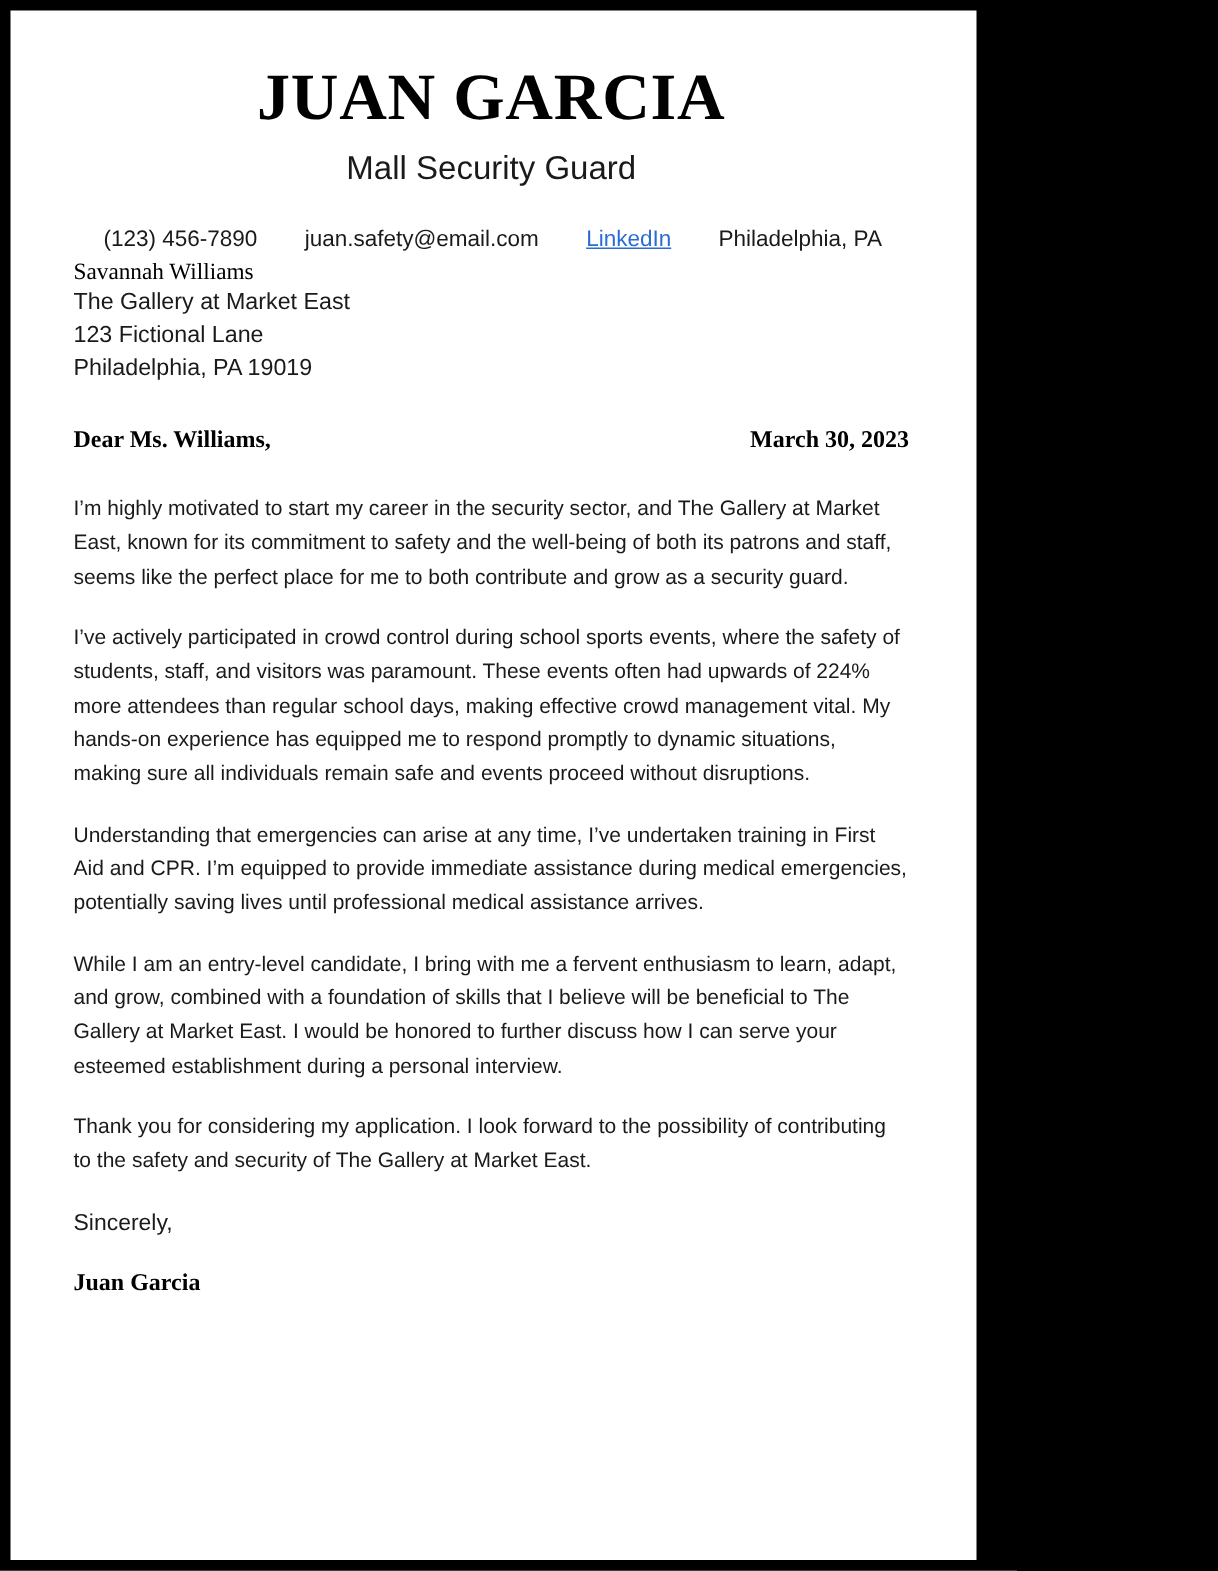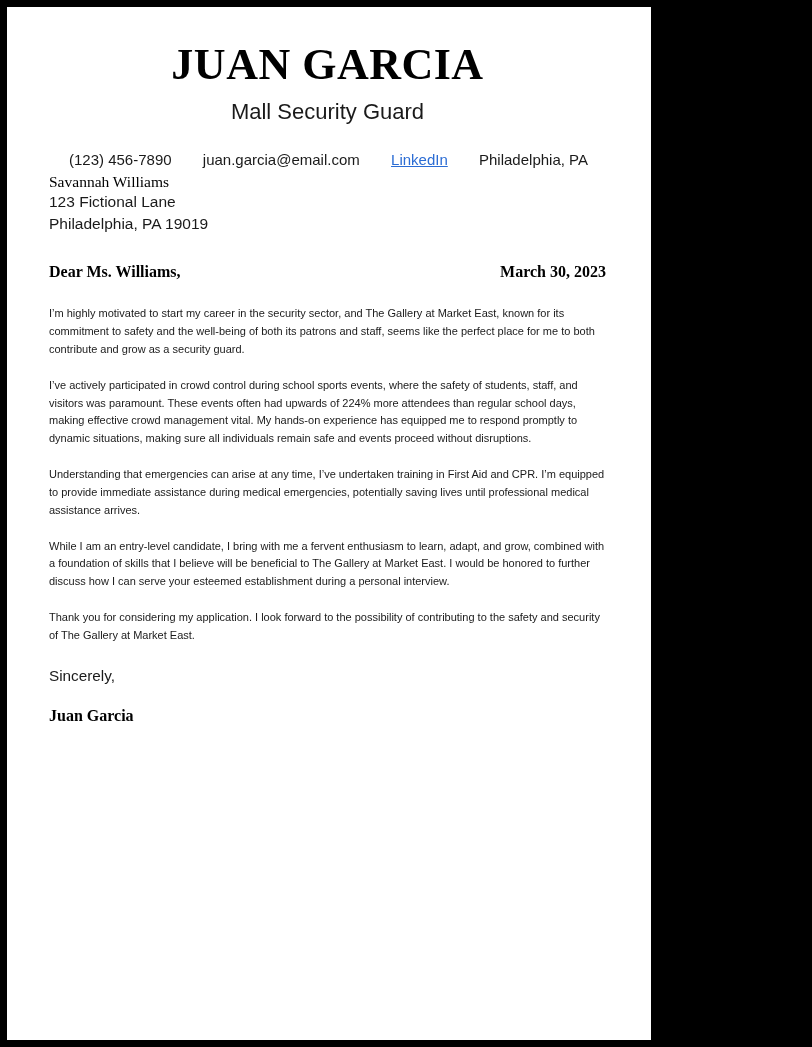--- a/index.html
+++ b/index.html
@@ -88,21 +88,21 @@
     align-items: center;
     margin: 28px 0 0 0;
     font-family: "Liberation Serif", "DejaVu Serif", serif;
     font-weight: 700;
     font-size: 16px;
     color: #000000;
   }
   
   .body-par {
     font-family: "Liberation Sans", "DejaVu Sans", sans-serif;
-    font-size: 11px;
+    font-size: 14px;
     line-height: 1.62;
     color: #1a1a1a;
     margin: 18px 0 0 0;
   }
   .body-par.first { margin-top: 24px; }
   .closing {
     font-family: "Liberation Sans", "DejaVu Sans", sans-serif;
     font-size: 15.3px;
     color: #1a1a1a;
     margin: 22px 0 0 0;
@@ -119,26 +119,27 @@
 <body>
 
 <div class="page">
   <div class="inner">
 
     <h1 class="name">JUAN GARCIA</h1>
     <div class="jobtitle">Mall Security Guard</div>
 
     <div class="contact-row">
       <span class="contact-item">(123) 456-7890</span>
-      <span class="contact-item">juan.garcia@email.com</span>
+      <span class="contact-item">juan.safety@email.com</span>
       <a class="contact-link" href="#">LinkedIn</a>
       <span class="contact-item">Philadelphia, PA</span>
     </div>
 
     <div class="recipient-name">Savannah Williams</div>
+    <div class="addr-line">The Gallery at Market East</div>
     <div class="addr-line">123 Fictional Lane</div>
     <div class="addr-line">Philadelphia, PA 19019</div>
 
     <div class="salutation-row">
       <span>Dear Ms. Williams,</span>
       <span>March 30, 2023</span>
     </div>
 
     <p class="body-par first">I’m highly motivated to start my career in the security sector, and The Gallery at Market East, known for its commitment to safety and the well-being of both its patrons and staff, seems like the perfect place for me to both contribute and grow as a security guard.</p>
     <p class="body-par">I’ve actively participated in crowd control during school sports events, where the safety of students, staff, and visitors was paramount. These events often had upwards of 224% more attendees than regular school days, making effective crowd management vital. My hands-on experience has equipped me to respond promptly to dynamic situations, making sure all individuals remain safe and events proceed without disruptions.</p>

